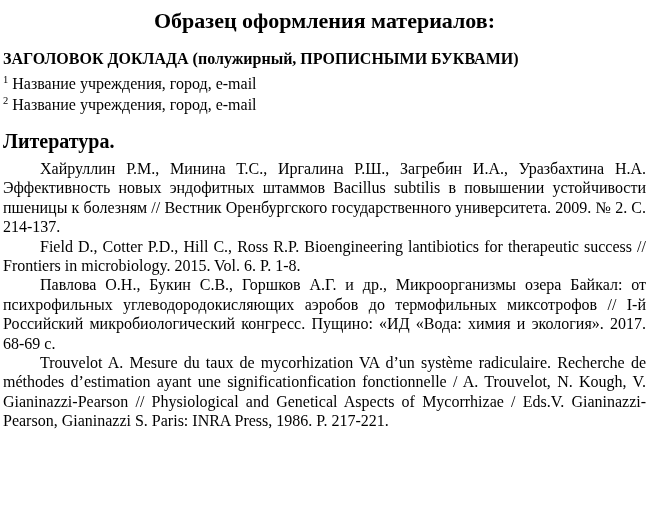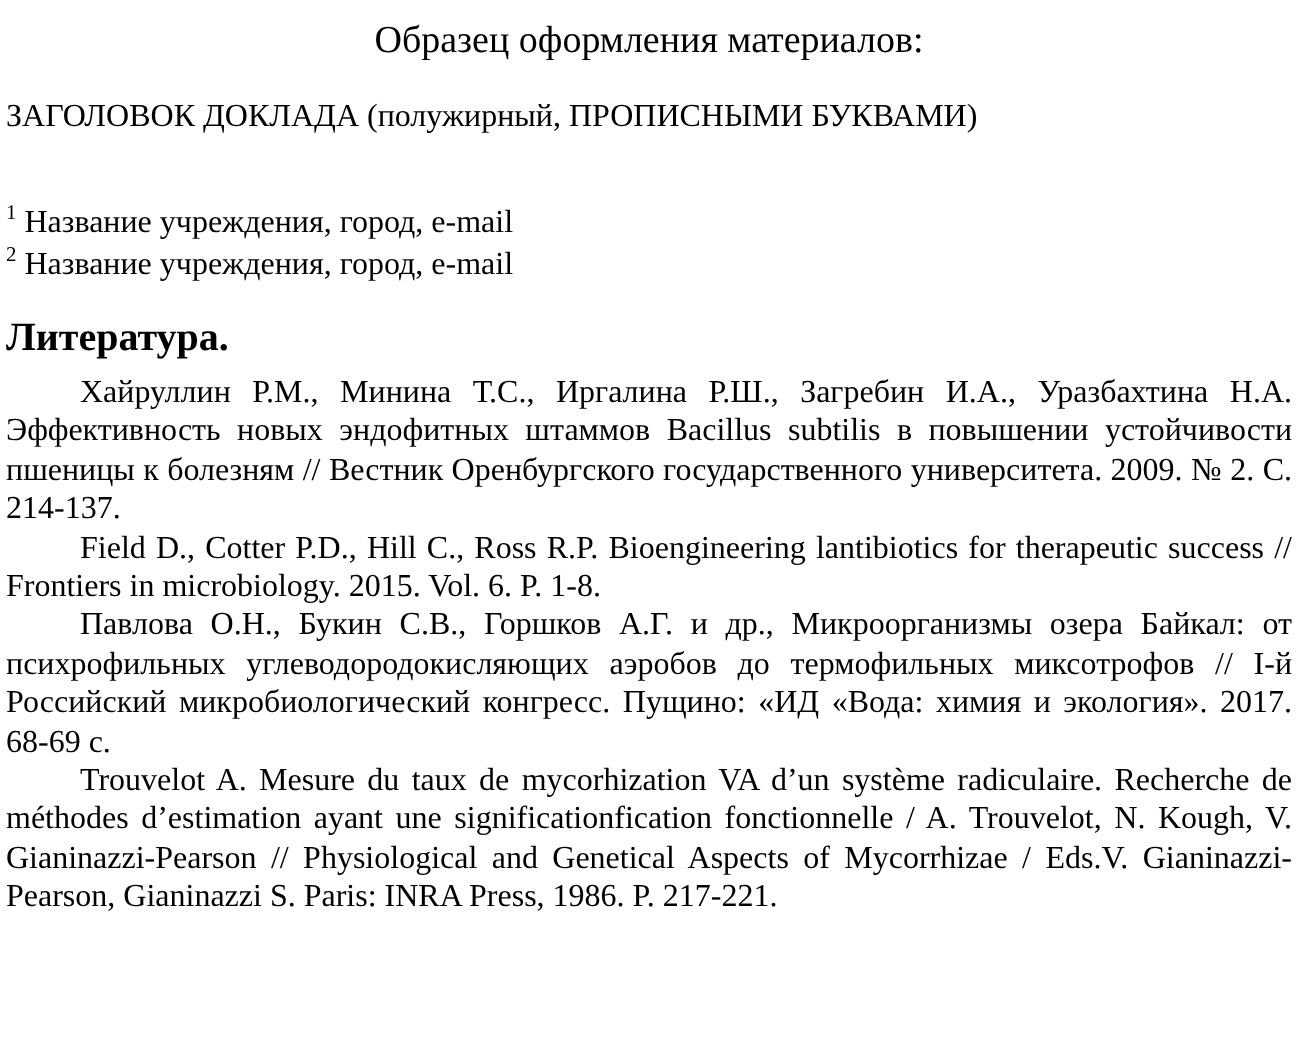--- a/index.html
+++ b/index.html
@@ -13,30 +13,30 @@
     overflow: hidden;
     color: #000000;
     font-family: "Liberation Serif", "DejaVu Serif", serif;
     font-size: 16px;
   }
   .doc {
     padding: 10px 4px 0 3px;
     width: 643px;
   }
   .title {
-    font-size: 19px;
-    font-weight: normal;
+    font-size: 22px;
+    font-weight: bold;
     text-align: center;
     margin: 0 0 17px 0;
     line-height: 21px;
   }
   .heading {
     font-size: 16px;
-    font-weight: normal;
-    margin: 0 0 32px 0;
+    font-weight: bold;
+    margin: 0 0 4px 0;
     line-height: 21px;
   }
   .authors {
     margin: 0 0 8px 0;
     line-height: 21px;
   }
   sup.fnmark {
     font-size: 10.5px;
     line-height: 0;
     vertical-align: super;

